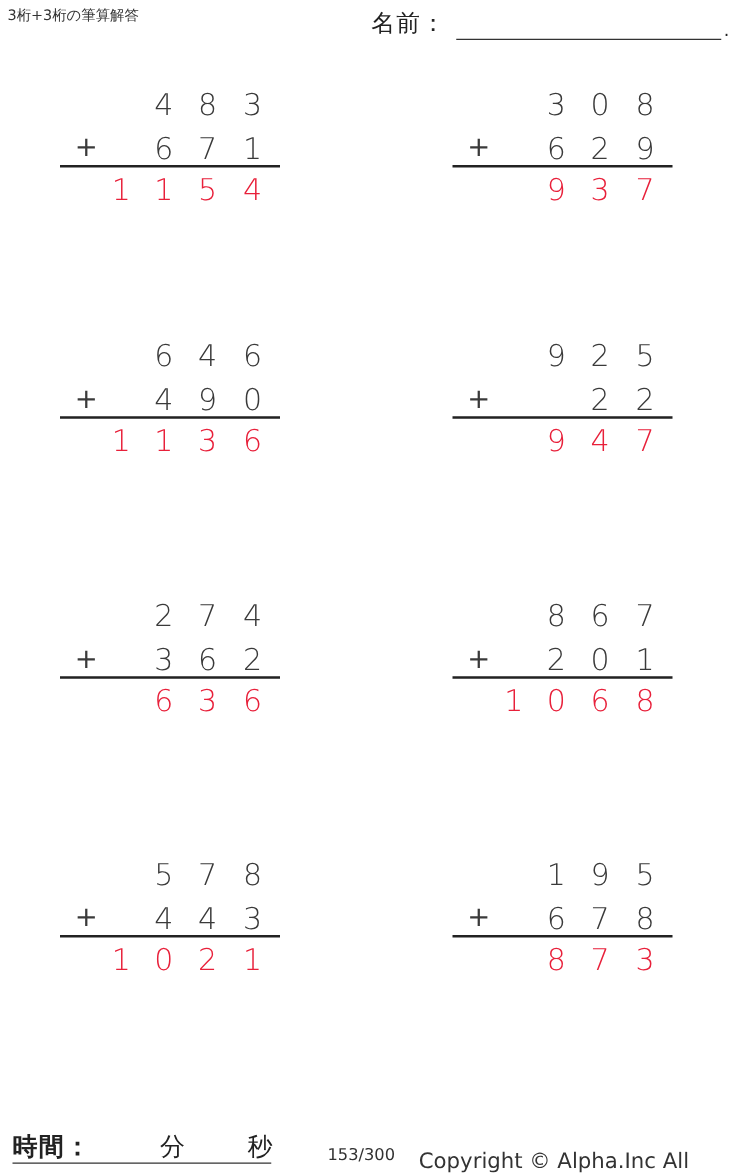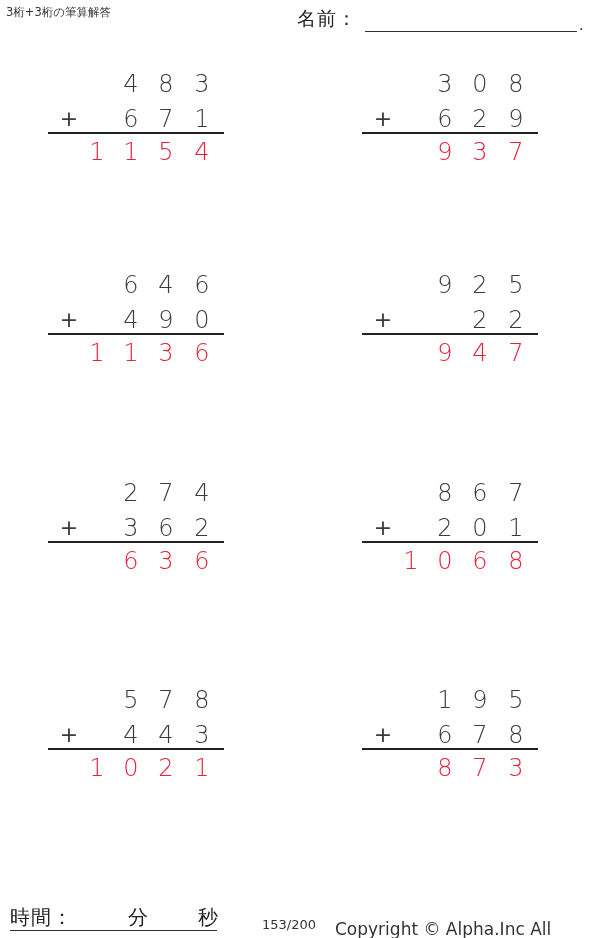--- a/index.html
+++ b/index.html
@@ -11,21 +11,21 @@
     .name-dot { font-size: 14px; margin-left: 2px; line-height: 14px; }
 
     .problem { position: absolute; width: 180px; height: 100px; }
     .row { position: absolute; left: 0; width: 180px; height: 30px; }
     .digit { position: absolute; width: 30px; text-align: center; font-size: 24px; font-weight: 300; line-height: 30px; color: #3a3a3a; font-family: "DejaVu Sans", sans-serif; }
     .answer .digit { color: #e8203a; }
     .op { position: absolute; left: 6px; width: 30px; text-align: center; font-size: 22px; line-height: 30px; color: #3a3a3a; }
     .rule { position: absolute; left: 0; width: 176px; height: 1.5px; background: #222; }
 
     .footer-time { position: absolute; left: 10px; top: 904px; width: 207px; border-bottom: 1.5px solid #333; height: 26px; font-size: 20px; color: #222; }
-    .time-label { position: absolute; left: 0; top: 0; letter-spacing: 1px; }
+    .time-label { position: absolute; left: 0; top: 0; letter-spacing: 1px; font-weight: bold; }
     .min-label { position: absolute; left: 118px; top: 0; }
     .sec-label { position: absolute; left: 188px; top: 0; }
     .footer-page { position: absolute; left: 262px; top: 917px; font-size: 13px; color: #333; }
     .footer-copy { position: absolute; left: 335px; top: 919px; font-size: 17px; color: #333; }
   </style>
 </head>
 <body>
 
 <div class="title">3桁+3桁の筆算解答</div>
 
@@ -196,14 +196,14 @@
         <span class="digit" style="left: 139px;">3</span>
       </div>
     </div>
   </div>
 
 <div class="footer-time">
   <span class="time-label">時間：</span>
   <span class="min-label">分</span>
   <span class="sec-label">秒</span>
 </div>
-<div class="footer-page">153/200</div>
+<div class="footer-page">153/300</div>
 <div class="footer-copy">Copyright © Alpha.Inc All Rights Reserved.</div>
 
 </body></html>

